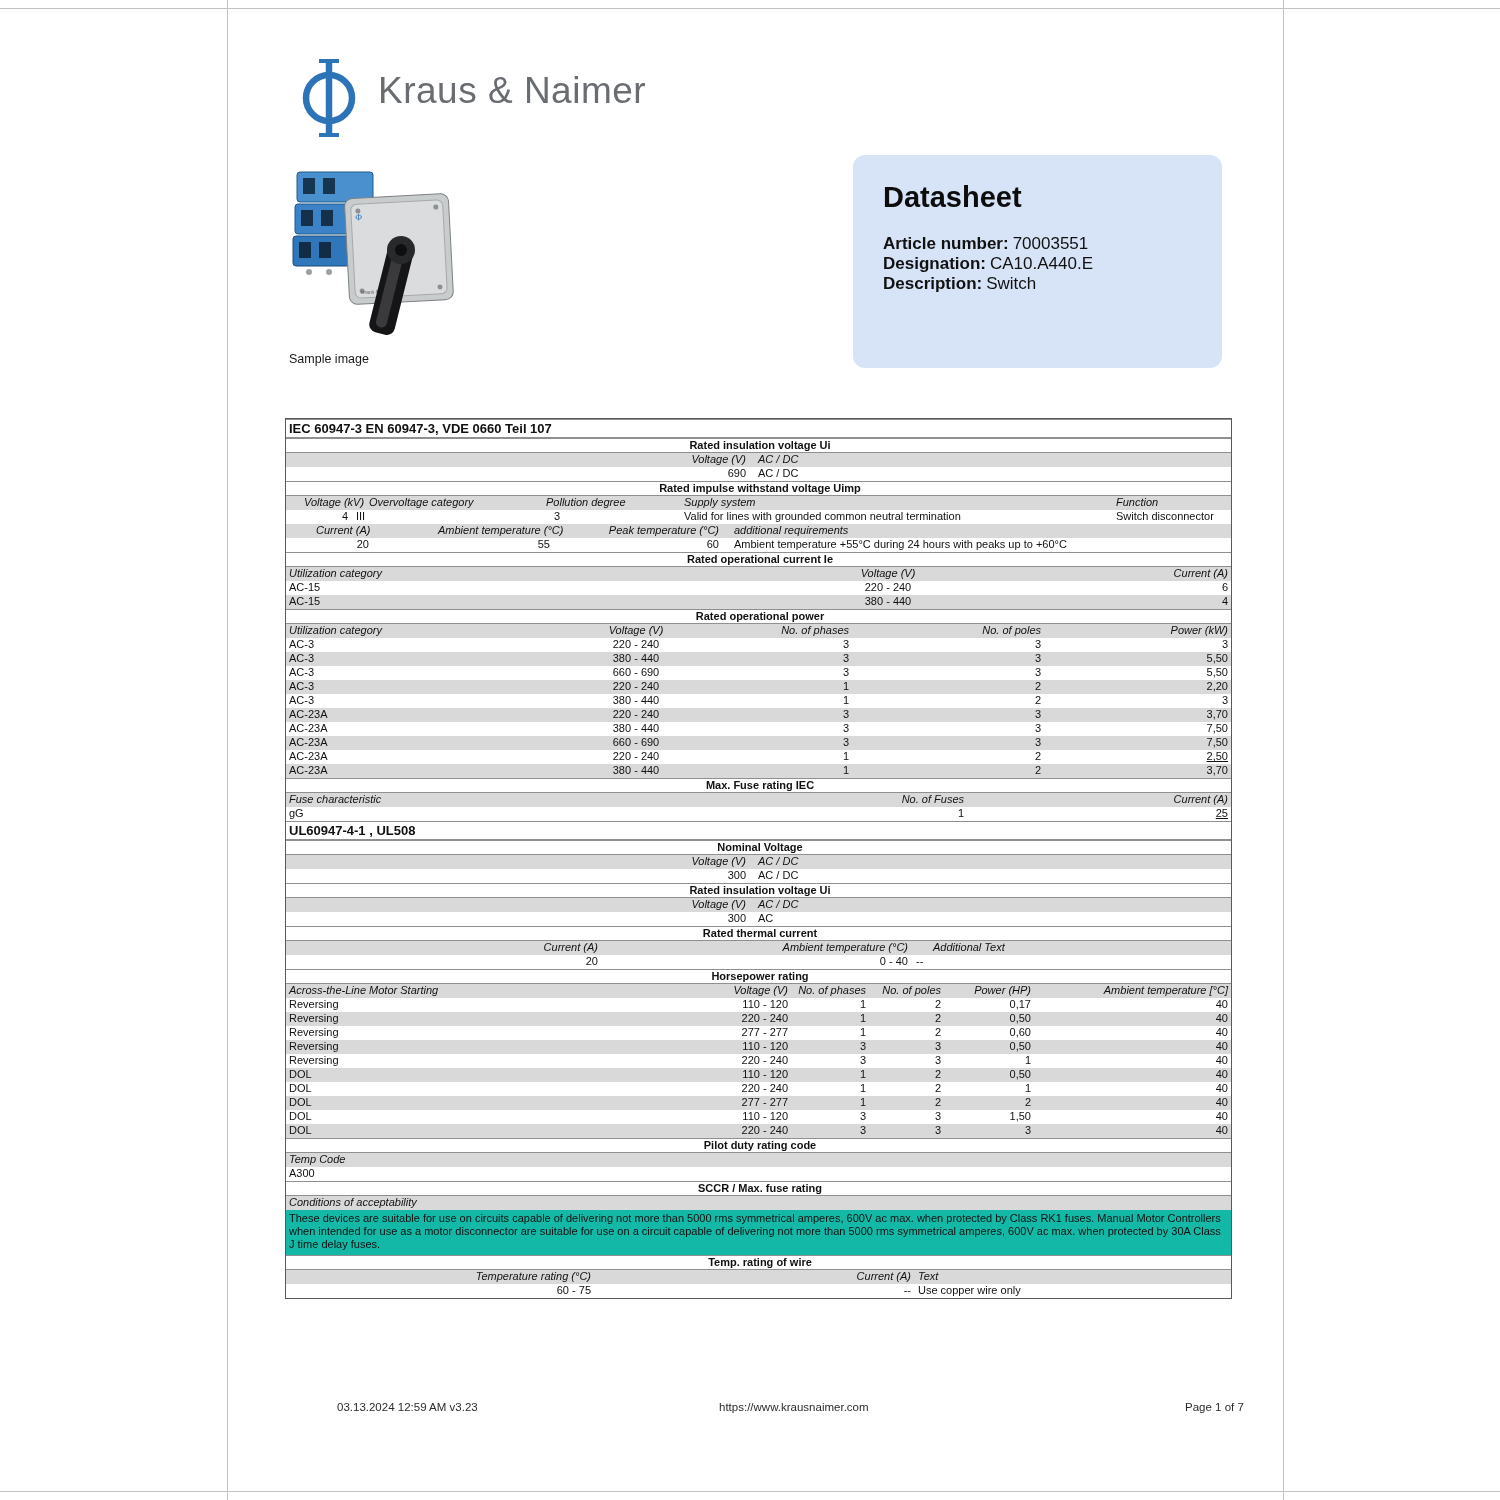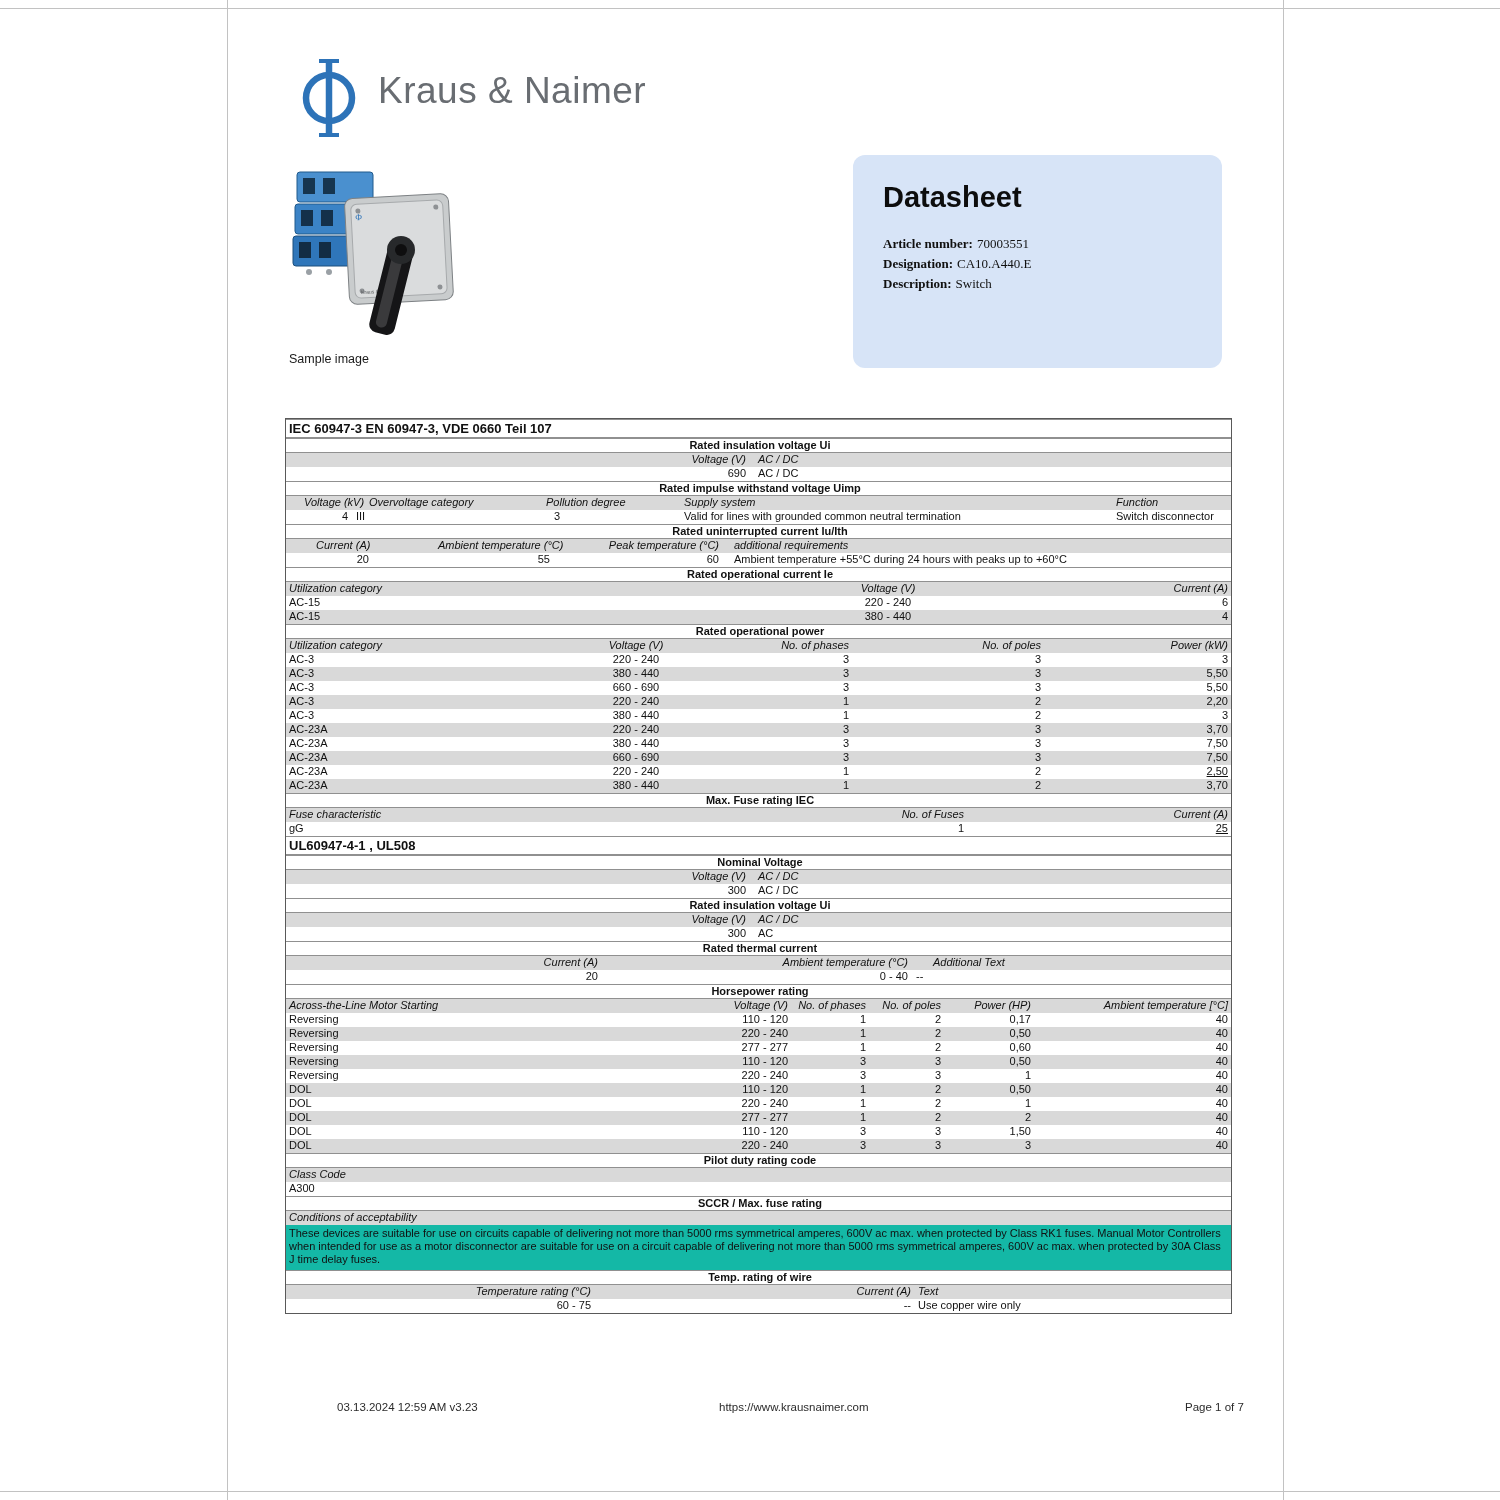--- a/index.html
+++ b/index.html
@@ -23,21 +23,21 @@
   
   .product-img { position:absolute; left:289px; top:160px; }
   .sample-caption { position:absolute; left:289px; top:352px; font-size:12.5px; color:#1a1a1a; }
 
   
   .ds-box {
     position:absolute; left:853px; top:155px; width:369px; height:213px;
     background:#d7e4f7; border-radius:12px; box-sizing:border-box; padding:26px 30px;
   }
   .ds-title { font-size:29px; font-weight:bold; color:#0d0d0d; margin-bottom:20px; }
-  .ds-field { font-size:13px; line-height:20px; color:#111;font-family:Liberation Serif, serif; }
+  .ds-field { font-size:17px; line-height:20px; color:#111; }
   .ds-label { font-weight:bold; }
   .ds-value { margin-left:4px; }
 
   
   #spec-table {
     position:absolute; left:285px; top:418px; width:947px;
     border:1px solid #595959; background:#fff; box-sizing:border-box;
   }
   .trow { position:relative; box-sizing:border-box; font-size:11px; width:100%; }
   .trow.t1 {
@@ -153,21 +153,20 @@
         <span class="cell" style="left: 398px; width: 240px; text-align: left;">Supply system</span>
         <span class="cell" style="left: 830px; width: 112px; text-align: left;">Function</span>
       </div>
       <div class="trow d">
         <span class="cell" style="left: 18px; width: 44px; text-align: right;">4</span>
         <span class="cell" style="left: 70px; width: 60px; text-align: left;">III</span>
         <span class="cell" style="left: 268px; width: 40px; text-align: left;">3</span>
         <span class="cell" style="left: 398px; width: 440px; text-align: left;">Valid for lines with grounded common neutral termination</span>
         <span class="cell" style="left: 830px; width: 112px; text-align: left;">Switch disconnector</span>
       </div>
-      <div class="trow t2"><span class="ttext">Rated uninterrupted current Iu/Ith</span></div>
       <div class="trow h">
         <span class="cell" style="left: 30px; width: 100px; text-align: left;">Current (A)</span>
         <span class="cell" style="left: 152px; width: 150px; text-align: left;">Ambient temperature (°C)</span>
         <span class="cell" style="left: 283px; width: 150px; text-align: right;">Peak temperature (°C)</span>
         <span class="cell" style="left: 448px; width: 250px; text-align: left;">additional requirements</span>
       </div>
       <div class="trow d">
         <span class="cell" style="left: 30px; width: 53px; text-align: right;">20</span>
         <span class="cell" style="left: 152px; width: 112px; text-align: right;">55</span>
         <span class="cell" style="left: 283px; width: 150px; text-align: right;">60</span>
@@ -392,21 +391,21 @@
       <div class="trow dg">
         <span class="cell" style="left: 3px; width: 280px; text-align: left;">DOL</span>
         <span class="cell" style="left: 380px; width: 122px; text-align: right;">220 - 240</span>
         <span class="cell" style="left: 455px; width: 125px; text-align: right;">3</span>
         <span class="cell" style="left: 585px; width: 70px; text-align: right;">3</span>
         <span class="cell" style="left: 660px; width: 85px; text-align: right;">3</span>
         <span class="cell" style="left: 780px; width: 162px; text-align: right;">40</span>
       </div>
       <div class="trow t2"><span class="ttext">Pilot duty rating code</span></div>
       <div class="trow h">
-        <span class="cell" style="left: 3px; width: 300px; text-align: left;">Class Code</span>
+        <span class="cell" style="left: 3px; width: 300px; text-align: left;">Temp Code</span>
       </div>
       <div class="trow d">
         <span class="cell" style="left: 3px; width: 300px; text-align: left;">A300</span>
       </div>
       <div class="trow t2"><span class="ttext">SCCR / Max. fuse rating</span></div>
       <div class="trow h">
         <span class="cell" style="left: 3px; width: 400px; text-align: left;">Conditions of acceptability</span>
       </div>
       <div class="trow txt">These devices are suitable for use on circuits capable of delivering not more than 5000 rms symmetrical amperes, 600V ac max. when protected by Class RK1 fuses. Manual Motor Controllers when intended for use as a motor disconnector are suitable for use on a circuit capable of delivering not more than 5000 rms symmetrical amperes, 600V ac max. when protected by 30A Class J time delay fuses.</div>
       <div class="trow t2"><span class="ttext">Temp. rating of wire</span></div>

